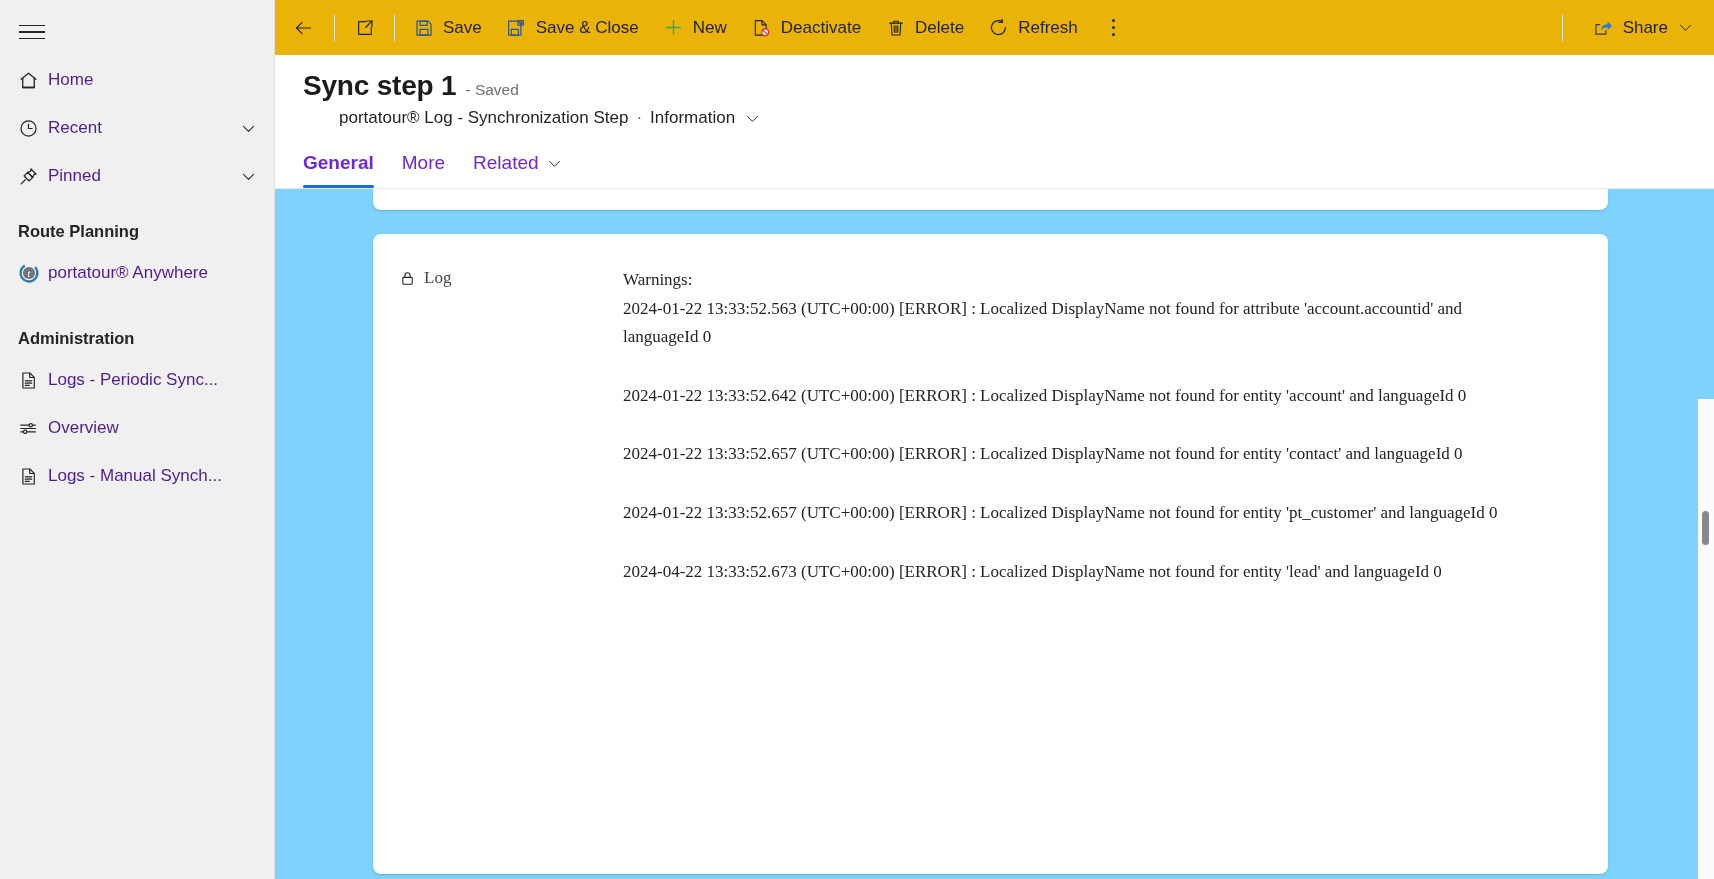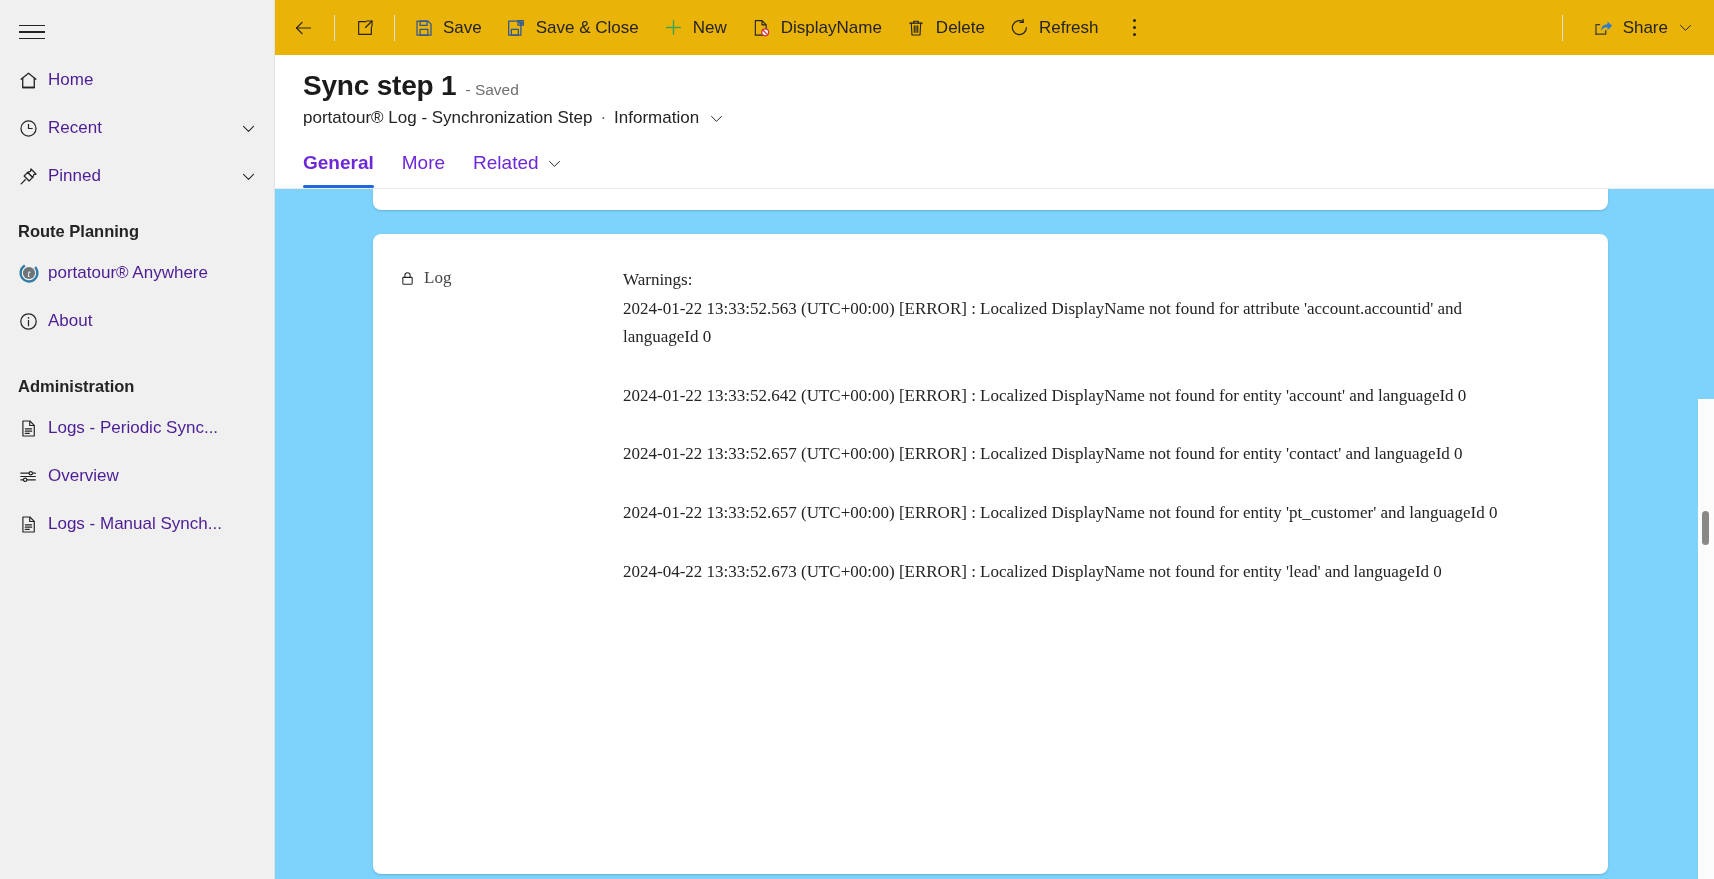--- a/index.html
+++ b/index.html
@@ -77,21 +77,21 @@
     cursor: pointer; border-radius: 4px; margin-left: 6px;
   }
   .dot { width: 3.4px; height: 3.4px; border-radius: 50%; background: #242424; display:block; }
   .dots { display: flex; flex-direction: column; gap: 3.6px; align-items: center; }
 
   
   #titleblock { padding: 14px 0 0 28px; background: #ffffff; }
   .title-row { display: flex; align-items: baseline; gap: 9px; }
   #rec-title { font-size: 28px; font-weight: 600; color: #1b1b1b; letter-spacing: -0.2px; }
   #rec-status { font-size: 15.5px; color: #707070; }
-  .subtitle-row { display: flex; align-items: center; gap: 6px; margin-top: 6px; }
+  .subtitle-row { display: flex; align-items: center; gap: 6px; margin-top: 6px; margin-left: 36px; }
   .subtitle-main { font-size: 17px; color: #242424; }
   .subtitle-dot { font-size: 17px; color: #616161; margin: 0 2px; }
   .subtitle-form { font-size: 17px; color: #242424; }
   .subtitle-chev { display: inline-flex; margin-left: 3px; color: #242424; cursor: pointer; }
 
   
   #tabs {
     display: flex; align-items: flex-end; gap: 0;
     padding: 0 0 0 28px; margin-top: 18px;
     border-bottom: 1px solid #ebebeb;
@@ -214,30 +214,20 @@
       <span class="nav-ico">
         <svg width="22" height="22" viewBox="0 0 24 24">
           <circle cx="12" cy="12" r="9.2" fill="none" stroke="#2e7ba6" stroke-width="2.6" stroke-dasharray="44 12" transform="rotate(-35 12 12)"></circle>
           <circle cx="12" cy="12" r="6.6" fill="#6f7479"></circle>
           <text x="12" y="16.4" font-family="Liberation Serif, serif" font-size="11" font-style="italic" fill="#ffffff" text-anchor="middle">t</text>
         </svg>
       </span>
       <span class="nav-label">portatour® Anywhere</span>
     </div>
 
-    <div class="nav-item">
-      <span class="nav-ico">
-        <svg width="21" height="21" viewBox="0 0 24 24" fill="none" stroke="#242424" stroke-width="1.4">
-          <circle cx="12" cy="12" r="8.8"></circle>
-            <path d="M12 10.8v6" stroke-linecap="round"></path>
-            <circle cx="12" cy="7.9" r="0.95" fill="#242424" stroke="none"></circle>
-        </svg>
-      </span>
-      <span class="nav-label">About</span>
-    </div>
 
     <div class="nav-group gap-top">Administration</div>
 
     <div class="nav-item">
       <span class="nav-ico">
         <svg width="21" height="21" viewBox="0 0 24 24" fill="none" stroke="#242424" stroke-width="1.35" stroke-linejoin="round">
           <path d="M5.6 3.4h8l5 5v12.2H5.6z"></path>
             <path d="M13.4 3.4v5.2h5.2"></path>
           <path d="M8.3 12.4h7.3M8.3 15.1h7.3M8.3 17.6h4.6" stroke-linecap="round"></path>
         </svg>
@@ -331,21 +321,21 @@
 
       <div class="cmd-btn">
         <span class="cmd-icon">
           <svg width="20" height="20" viewBox="0 0 24 24" fill="none" stroke="#242424" stroke-width="1.35" stroke-linejoin="round">
             <path d="M5.2 3.2h8l5 5v12.4H5.2z"></path>
               <path d="M13.2 3.2v5h5"></path>
             <circle cx="17" cy="17.2" r="4.1" stroke="#d13438" stroke-width="1.5" fill="#ffffff"></circle>
             <path d="M14.2 14.4 19.8 20" stroke="#d13438" stroke-width="1.5" stroke-linecap="round"></path>
           </svg>
         </span>
-        <span>DisplayName</span>
+        <span>Deactivate</span>
       </div>
 
       <div class="cmd-btn">
         <span class="cmd-icon">
           <svg width="20" height="20" viewBox="0 0 24 24" fill="none" stroke="#242424" stroke-width="1.35" stroke-linecap="round" stroke-linejoin="round">
             <path d="M4.4 6.1h15.2"></path>
               <path d="M9.2 6.1V3.9h5.6v2.2"></path>
               <path d="M6.3 6.1 7.2 20.4h9.6l.9-14.3"></path>
             <path d="M9.9 9.4v7.8M12 9.4v7.8M14.1 9.4v7.8"></path>
           </svg>

